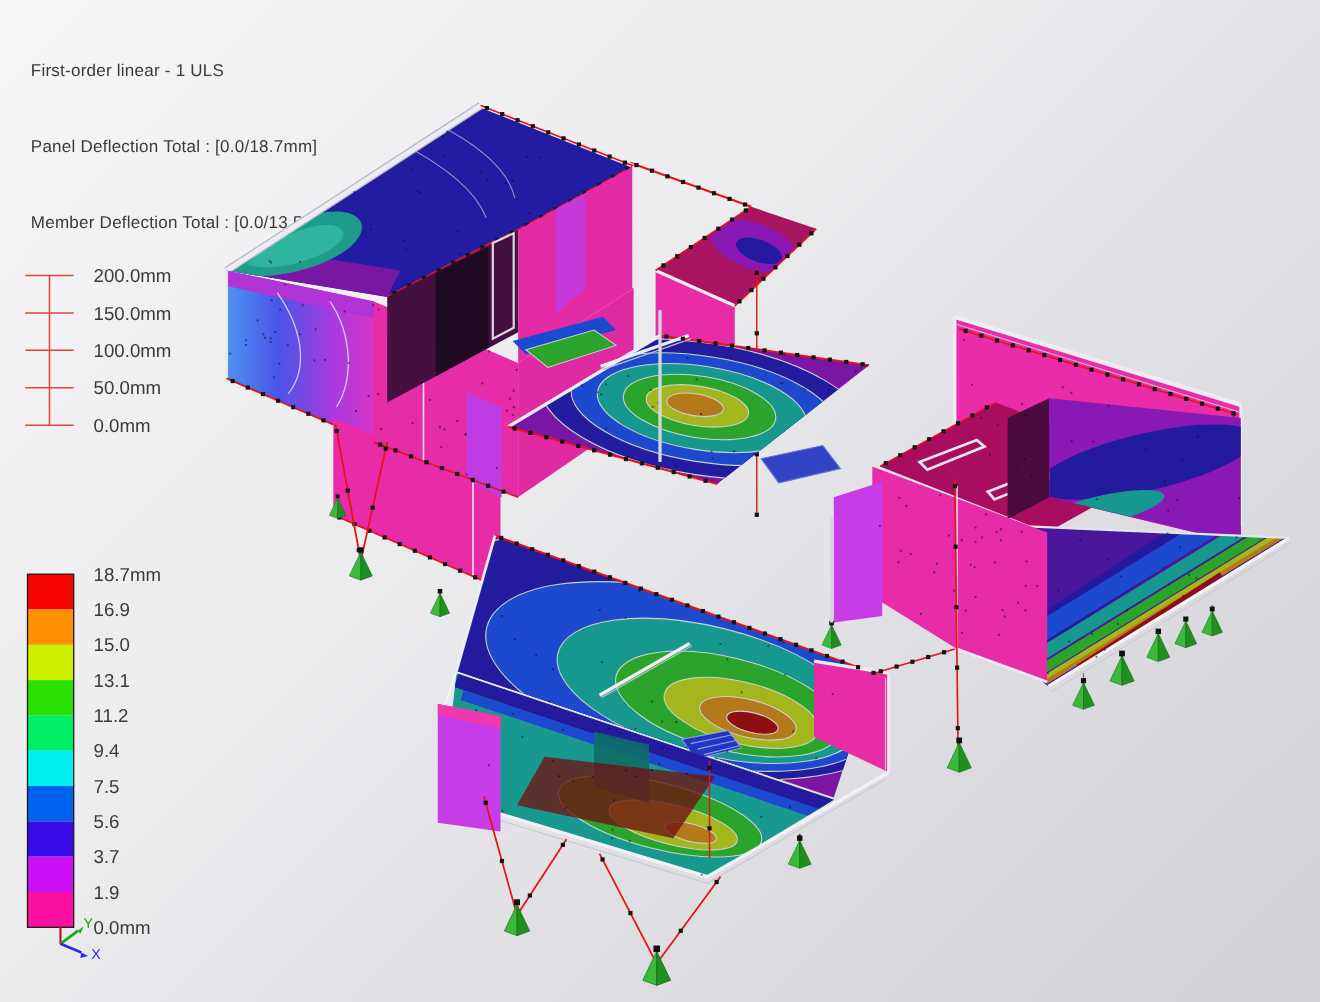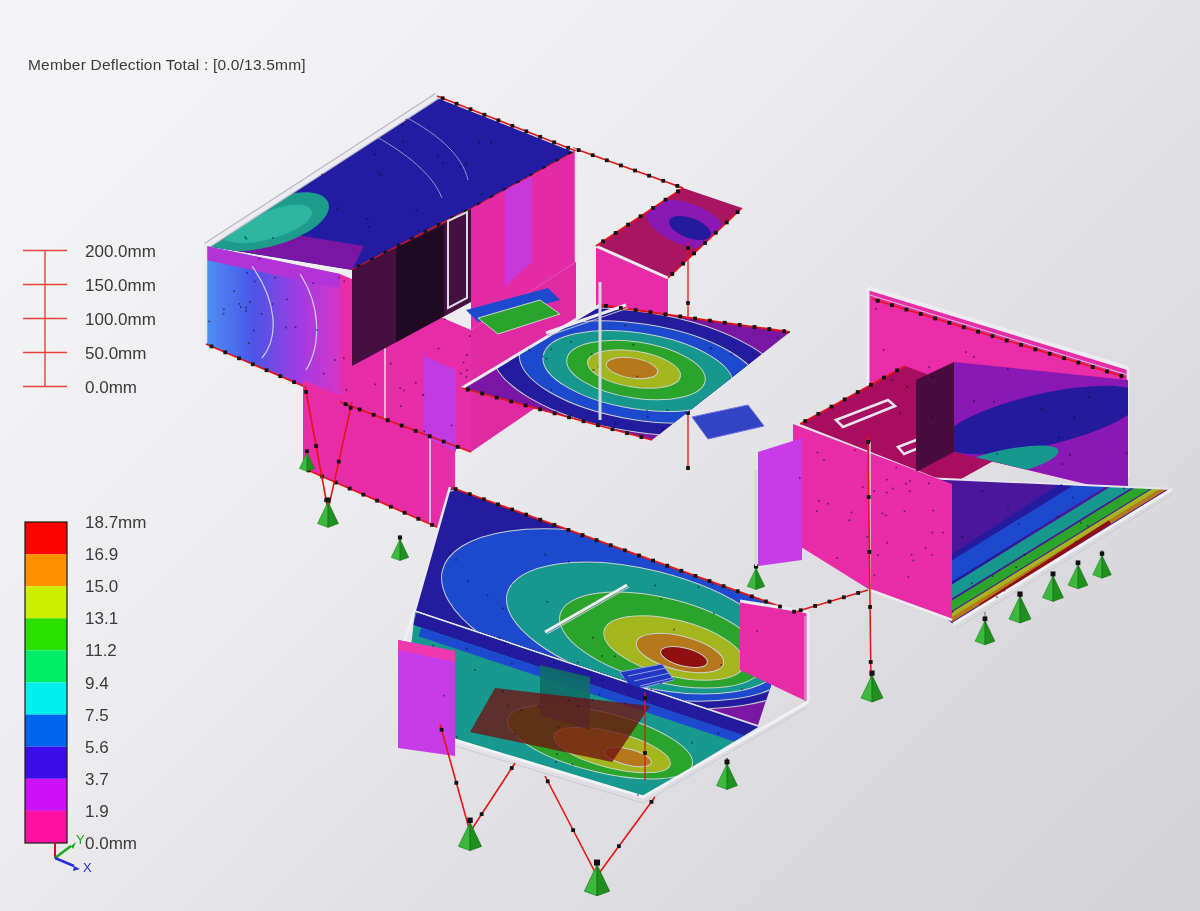--- a/index.html
+++ b/index.html
@@ -15,20 +15,22 @@
   .hud-text div{height:23px;}
   #model{position:absolute;left:0;top:0;}
   text{font-family:"Liberation Sans",sans-serif;}
 </style>
 </head>
 <body>
 
 <div class="canvas">
 
   <div class="hud-text">
+    <div>First-order linear - 1 ULS</div>
+    <div>Panel Deflection Total : [0.0/18.7mm]</div>
     <div>Member Deflection Total : [0.0/13.5mm]</div>
   </div>
 
   <svg id="model" width="1200" height="911" viewBox="0 0 1200 911">
     <defs>
       <linearGradient id="gLW" x1="206" y1="0" x2="340" y2="0" gradientUnits="userSpaceOnUse">
         <stop offset="0" stop-color="#4E92F4"></stop>
         <stop offset="0.35" stop-color="#4A55E8"></stop>
         <stop offset="0.72" stop-color="#A73AE0"></stop>
         <stop offset="1" stop-color="#D636C8"></stop>

